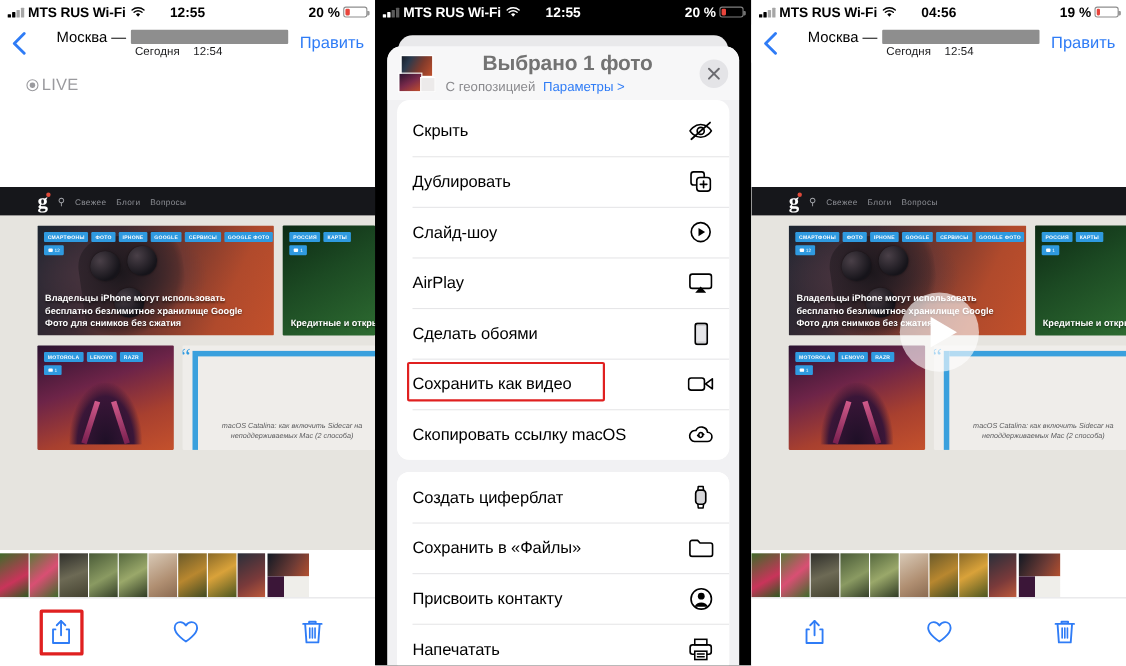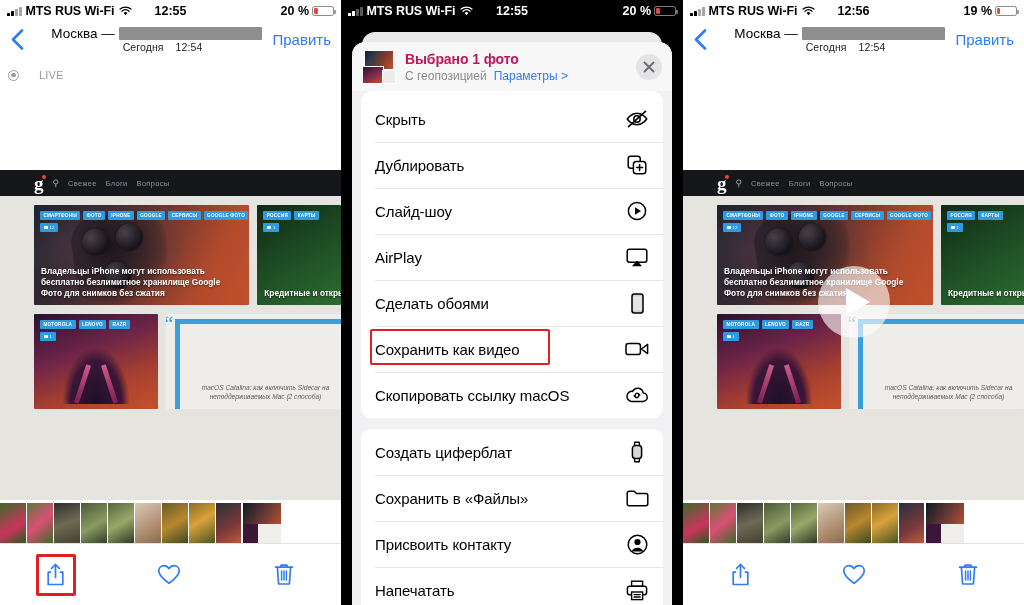--- a/index.html
+++ b/index.html
@@ -44,21 +44,21 @@
   .back-chev { width:34px;height:35px; display:flex;align-items:center;justify-content:center; }
   .back-chev svg{display:block}
   .nav-center { position:absolute; left:0; right:0; text-align:center; pointer-events:none; }
   .nav-title { font-size:13.5px; color:#000; display:flex; align-items:center; justify-content:center; gap:4px; transform:translateX(-14px);}
   .redact { display:inline-block; width:143px;height:13px; background:#8e8e8e; border-radius:1px; vertical-align:middle;}
   .nav-sub { font-size:10.5px; color:#1c1c1e; margin-top:0px; letter-spacing:.1px; transform:translateX(-14px);}
   .nav-sub span { margin-left:12px;}
   .nav-edit { margin-left:auto; padding-right:10px; font-size:15px; color:#2f7cf6;}
 
   
-  .live-badge { display:flex; align-items:center; gap:20px; padding:12px 0 0 8px; color:#9a9a9e; font-size:11px; letter-spacing:.2px;}
+  .live-badge { display:flex; align-items:center; gap:3px; padding:12px 0 0 24px; color:#9a9a9e; font-size:15px; letter-spacing:.2px;}
   .live-dot { width:11px;height:11px;border:1.3px solid #9a9a9e;border-radius:50%; position:relative;}
   .live-dot:after{content:"";position:absolute;left:2.3px;top:2.3px;width:4.4px;height:4.4px;background:#9a9a9e;border-radius:50%;}
 
   
   .photo { position:absolute; left:0; width:341px; height:330px; top:170px; overflow:hidden; background:#d9d7d2;}
   .panel.right .photo{ width:342px; }
   .site-nav { height:26px; background:#16171b; display:flex; align-items:center; gap:9px; padding:0 0 0 34px; }
   .site-logo { font-family:"Liberation Serif", serif; font-size:19px; color:#fff; font-weight:bold; line-height:1; position:relative;}
   .site-logo:after{content:"";position:absolute;right:-2px;top:1px;width:4px;height:4px;background:#e04a3a;border-radius:50%;}
   .site-srch { color:#a6a8ad; font-size:9px; }
@@ -126,21 +126,21 @@
   .sheet { position:absolute; left:11px; right:11px; top:42px; bottom:0; background:#f1f1f3; border-radius:13px 13px 0 0; overflow:hidden;}
   .sheet-head { height:49px; background:#f7f7f8; display:flex; align-items:center; padding:0 10px 0 10px; gap:9px; border-radius:13px 13px 0 0;}
   .sh-thumb { width:34px;height:34px; position:relative; flex:0 0 auto; }
   .sh-thumb i{ position:absolute; border:1px solid #fff; }
   .sh-thumb i:nth-child(1){ left:2px; top:0; width:30px;height:20px;
      background:linear-gradient(120deg,#151c27 0%,#2b3a4d 25%,#7e3a2c 60%,#c0502c 100%);}
   .sh-thumb i:nth-child(2){ left:0; top:16px; width:22px;height:18px;
      background:linear-gradient(150deg,#2a1230 0%,#7a2a4a 50%,#c4512c 100%);}
   .sh-thumb i:nth-child(3){ left:20px; top:20px; width:14px;height:14px; background:#eceaea;}
   .sh-txt { flex:1; min-width:0;}
-  .sh-title { font-size:14px; font-weight:bold; color:#be185d; letter-spacing:-.1px;}
+  .sh-title { font-size:19px; font-weight:bold; color:#737373; letter-spacing:-.1px;text-align:center;}
   .sh-sub { font-size:12px; color:#8a8a8e; margin-top:2px; display:flex; gap:7px; align-items:center;}
   .sh-sub b { color:#2f7cf6; font-weight:normal;}
   .sh-close { width:26px;height:26px;border-radius:50%; background:#e4e4e7; display:flex;align-items:center;justify-content:center; flex:0 0 auto;}
   .sh-close svg{display:block}
 
   .sheet-scroll { position:absolute; left:0; right:0; top:49px; bottom:0; overflow:hidden; padding:0 9px;}
   .group { background:#fff; border-radius:11px; overflow:hidden; margin-bottom:11px;}
   .mrow { height:46px; display:flex; align-items:center; padding:0 14px; position:relative; background:#fff;}
   .mrow + .mrow:before{ content:""; position:absolute; left:14px; right:0; top:0; height:1px; background:#e6e6e8;}
   .mrow-label { flex:1; font-size:15px; color:#000; letter-spacing:-.1px;}
@@ -483,21 +483,21 @@
           </span>
         <span class="carrier">MTS RUS Wi-Fi</span>
         <span class="wifi">
           <svg width="13" height="10" viewBox="0 0 13 10">
               <path d="M6.5 9.2 4.6 6.9a3 3 0 0 1 3.8 0Z" fill="#000"></path>
               <path d="M2.9 5.2a5.6 5.6 0 0 1 7.2 0" stroke="#000" stroke-width="1.3" fill="none" stroke-linecap="round"></path>
               <path d="M1.1 3.1a8.3 8.3 0 0 1 10.8 0" stroke="#000" stroke-width="1.3" fill="none" stroke-linecap="round"></path>
             </svg>
         </span>
       </div>
-      <div class="sb-time">12:56</div>
+      <div class="sb-time">04:56</div>
       <div class="sb-right">
         <span>19 %</span>
         <span class="batt">
             <i style="width:19%"></i>
           </span>
       </div>
     </div>
 
     <div class="navbar">
       <div class="back-chev">

